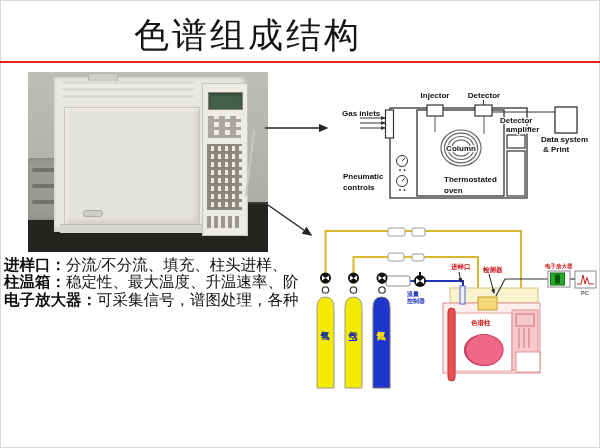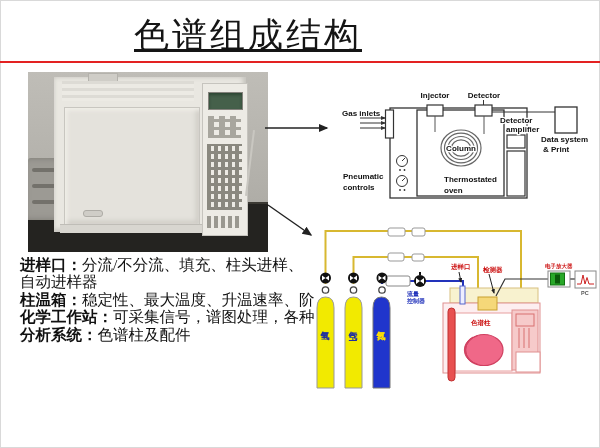--- a/index.html
+++ b/index.html
@@ -1,19 +1,19 @@
 <!DOCTYPE html>
 <html><head>
 <meta charset="utf-8">
 <style>
   html,body{margin:0;padding:0;background:#fff;}
   .slide{position:relative;width:600px;height:448px;background:#ffffff;overflow:hidden;
          box-shadow:inset 0 0 0 1px #d9d9d9;font-family:"Liberation Serif","DejaVu Serif",serif;}
   .title{position:absolute;left:0;top:12px;width:496px;text-align:center;
-         font-size:35px;letter-spacing:3px;color:#151515;text-decoration:underline;}
+         font-size:35px;letter-spacing:3px;color:#151515;}
   .rule{position:absolute;left:0;top:61px;width:600px;height:2px;background:#e32222;}
 
   
   .photo{position:absolute;left:28px;top:72px;width:240px;height:180px;overflow:hidden;
          background:linear-gradient(180deg,#bfbdb7 0%,#b2b0aa 60%,#a8a6a0 100%);}
   .bench{position:absolute;left:0;top:130px;width:240px;height:50px;background:#242320;border-top:2px solid #3c3a34;}
   .printer{position:absolute;left:0;top:86px;width:36px;height:62px;background:#9c9a94;border-radius:3px 6px 0 0;
            box-shadow:inset -4px 0 6px #7b7973;}
   .printer .slot{position:absolute;left:4px;width:26px;height:4px;background:#73716b;border-radius:2px;}
   .gc{position:absolute;left:26px;top:5px;width:192px;height:155px;background:#e9e7e1;
@@ -32,21 +32,21 @@
           background:repeating-linear-gradient(0deg,#a8a69e 0 3px,transparent 3px 8px),
                      repeating-linear-gradient(90deg,#a8a69e 0 6px,transparent 6px 11px);}
   .keys-b{position:absolute;left:4px;top:60px;width:35px;height:66px;
           background:repeating-linear-gradient(0deg,#8a887f 0 3px,transparent 3px 8px),
                      repeating-linear-gradient(90deg,#8a887f 0 4px,transparent 4px 7px);}
   .keys-c{position:absolute;left:4px;top:132px;width:35px;height:12px;
           background:repeating-linear-gradient(90deg,#9a9890 0 4px,transparent 4px 7px);}
   .cable{position:absolute;left:221px;top:58px;width:2px;height:66px;background:#c9c7c1;transform:rotate(7deg);}
 
   
-  .notes{position:absolute;left:20px;top:256px;width:330px;font-size:15.5px;color:#111;}
+  .notes{position:absolute;left:4px;top:256px;width:330px;font-size:15.5px;color:#111;}
   .nline{height:17.4px;line-height:17.4px;white-space:nowrap;}
   .nb{font-weight:bold;}
 
   
   .arrows{position:absolute;left:255px;top:115px;width:85px;height:135px;}
   .schem{position:absolute;left:330px;top:82px;width:270px;height:135px;}
   .flow{position:absolute;left:300px;top:226px;width:300px;height:170px;}
   .cyl-label{position:absolute;writing-mode:vertical-rl;font-size:9px;line-height:10px;
              font-family:"Liberation Sans",sans-serif;font-weight:bold;}
   .cyl-yellow{color:#2030a0;}
@@ -240,19 +240,17 @@
       </marker>
     </defs>
   </svg>
 
   <div class="cyl-label cyl-yellow" style="left:320px;top:324px;">氢气</div>
   <div class="cyl-label cyl-yellow" style="left:348px;top:324px;">空气</div>
   <div class="cyl-label cyl-blue" style="left:376px;top:324px;">氮气</div>
 
   <div class="notes">
     <div class="nline"><span class="nb">进样口：</span><span>分流/不分流、填充、柱头进样、</span></div>
-    <div class="nline"><span class="nb"></span><span>自动进样器</span></div>
     <div class="nline"><span class="nb">柱温箱：</span><span>稳定性、最大温度、升温速率、阶</span></div>
-    <div class="nline"><span class="nb">化学工作站：</span><span>可采集信号，谱图处理，各种</span></div>
-    <div class="nline"><span class="nb">分析系统：</span><span>色谱柱及配件</span></div>
+    <div class="nline"><span class="nb">电子放大器：</span><span>可采集信号，谱图处理，各种</span></div>
   </div>
 
 </div>
 
 </body></html>

